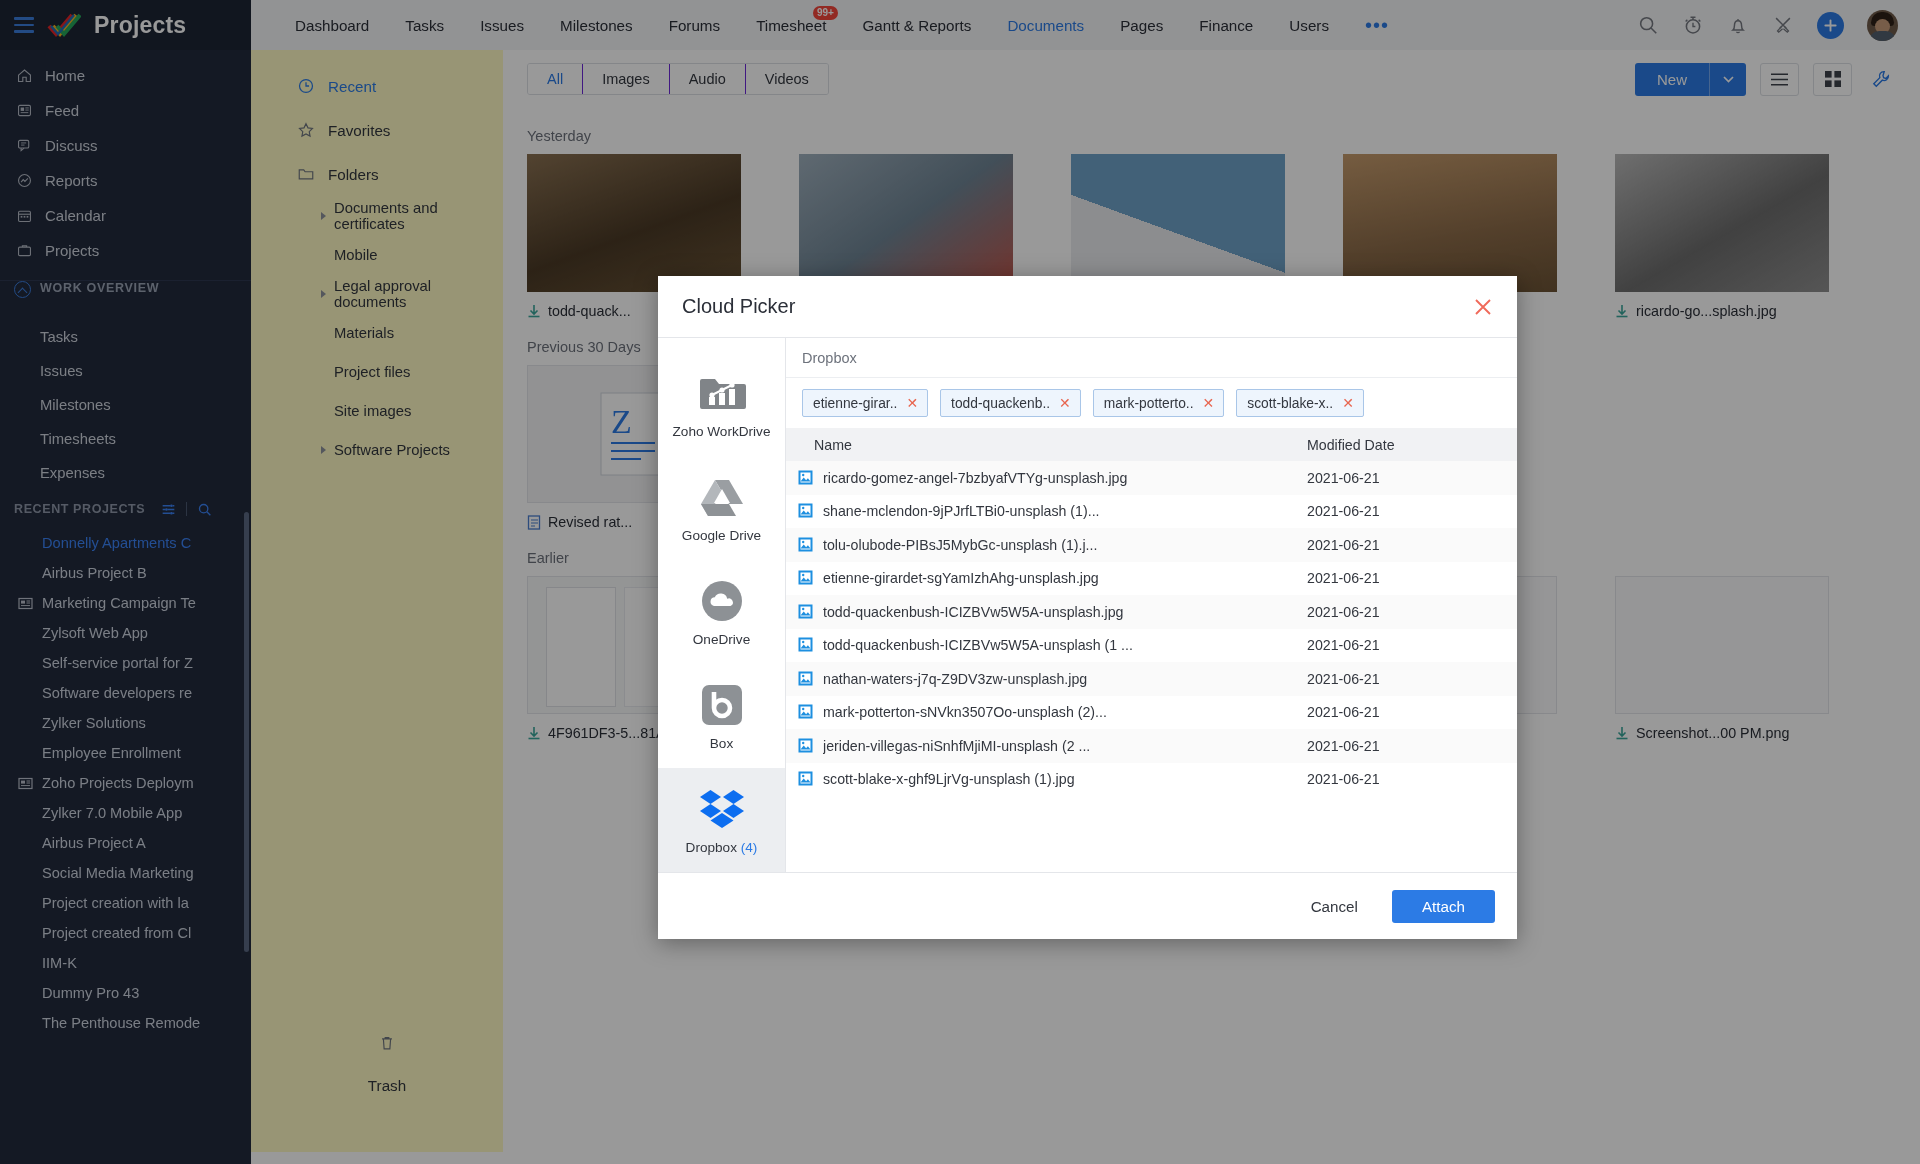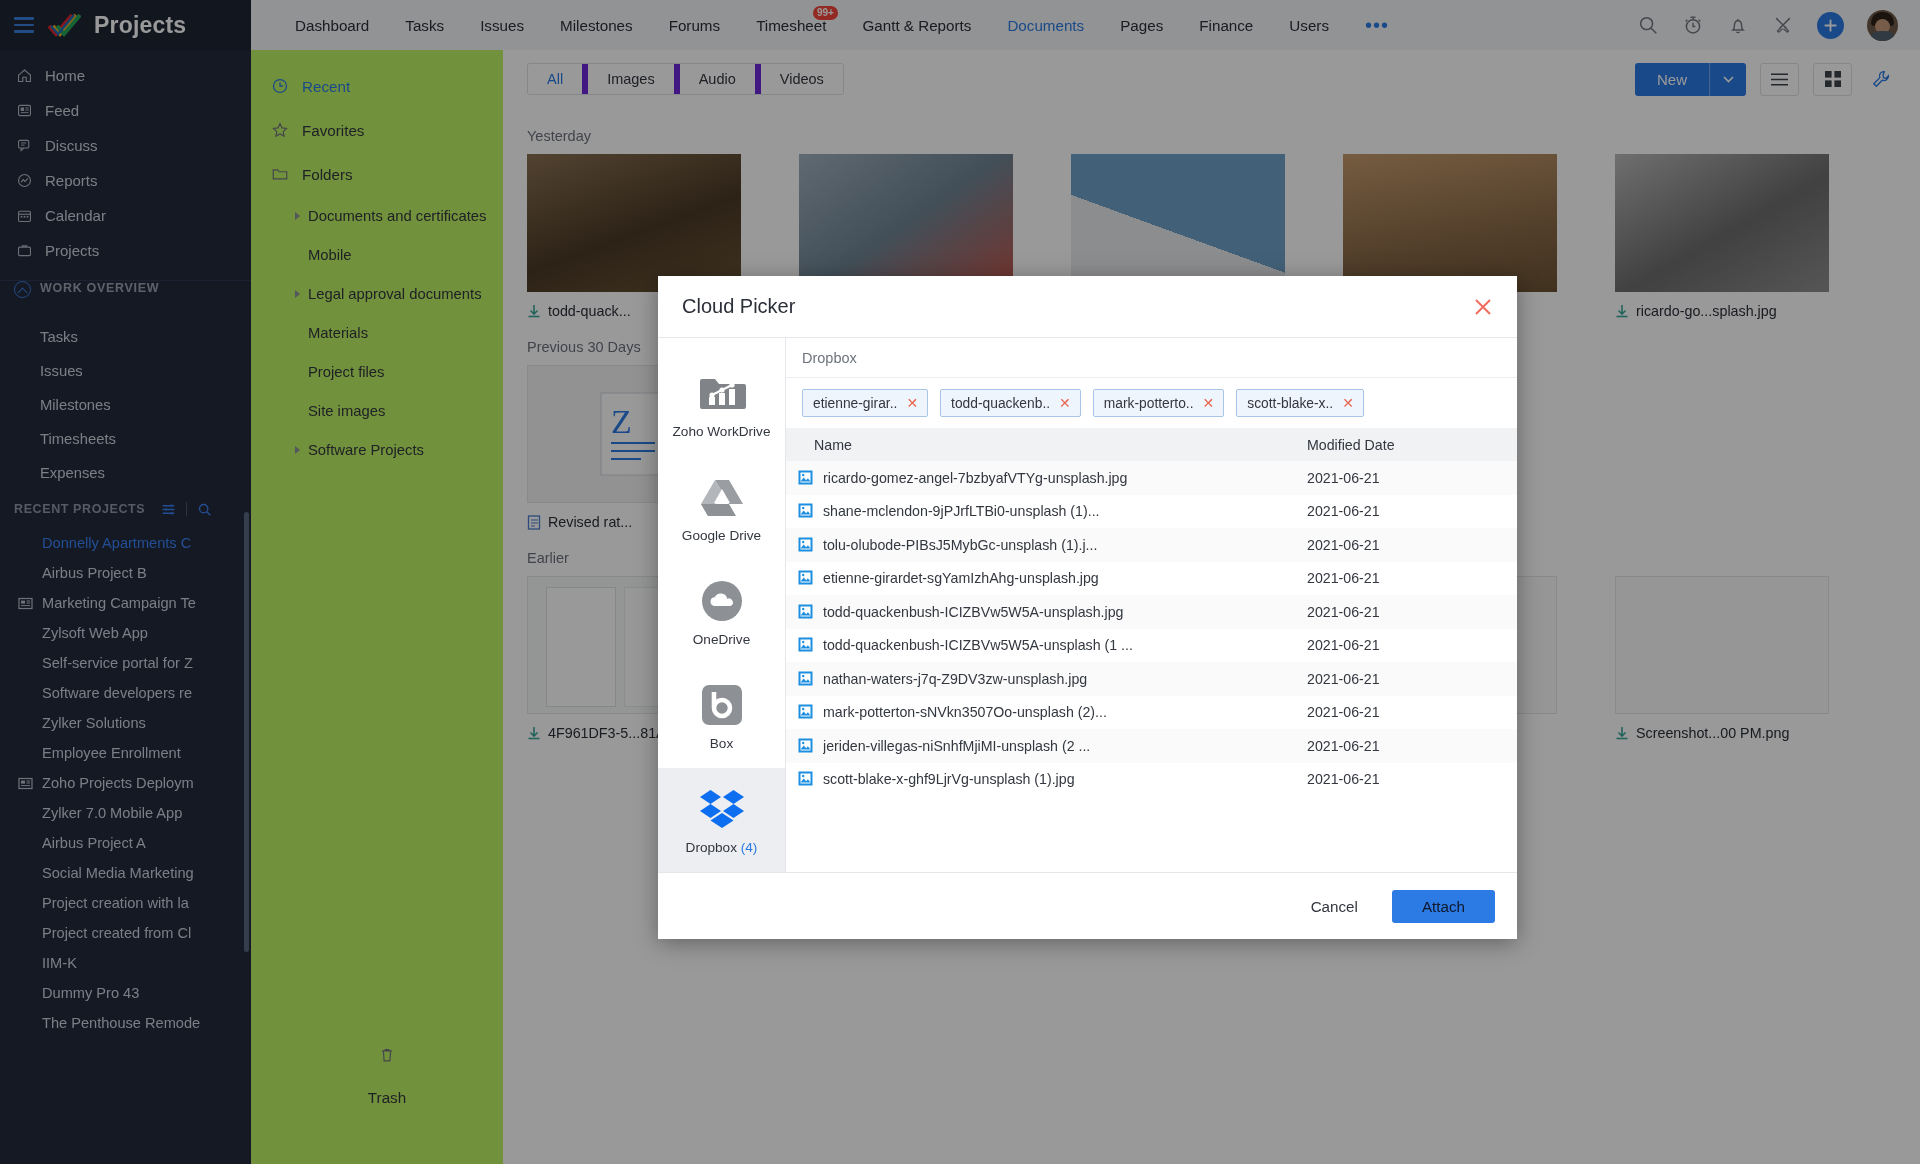--- a/index.html
+++ b/index.html
@@ -119,22 +119,22 @@
   #avatar {
     width:31px;height:31px;border-radius:50%;overflow:hidden;cursor:pointer;
     background:#6f5b4a; position:relative;
   }
   #avatar .hair{position:absolute;left:4px;top:2px;width:23px;height:14px;background:#2e2118;border-radius:12px 12px 4px 4px;}
   #avatar .face{position:absolute;left:8px;top:9px;width:15px;height:15px;background:#c79c7a;border-radius:50%;}
   #avatar .body{position:absolute;left:2px;bottom:-2px;width:27px;height:12px;background:#53606e;border-radius:10px 10px 0 0;}
 
   
   #doc-sidebar {
-    position:absolute; left:251px; top:50px; width:252px; bottom:0;
-    background:#bef264; z-index:2;
+    position:absolute; left:251px; top:50px; width:252px; bottom:12px;
+    background:#fef9c3; z-index:2;padding-left:26px;
   }
   .ds-item {
     display:flex; align-items:center; gap:13px;
     height:44px; padding-left:20px; font-size:15.2px; color:#33373f; cursor:pointer;
   }
   .ds-item.active { color:#2c7be5; }
   .ds-ico { width:18px;height:18px;flex:0 0 auto; }
   .ds-ico svg { width:18px;height:18px;display:block; }
   .ds-folder {
     display:flex; align-items:center; gap:8px;
@@ -156,21 +156,21 @@
   #doc-main {
     position:absolute; left:503px; top:50px; right:0; bottom:0;
     background:#fff; z-index:1; overflow:hidden;
   }
   #doc-toolbar {
     height:58px; display:flex; align-items:center; padding:0 24px;
   }
   #filter-tabs { display:flex; border:1px solid #dcdfe4; border-radius:3px; overflow:hidden; }
   .ftab {
     padding:0 19px; height:30px; line-height:30px; font-size:14.5px;
-    color:#33373f; cursor:pointer; border-right:6px solid #6d28d9; background:#fff;
+    color:#33373f; cursor:pointer; border-right:1px solid #6d28d9; background:#fff;
   }
   .ftab:last-child { border-right:none; }
   .ftab.active { color:#2c7be5; }
   #toolbar-right { margin-left:auto; display:flex; align-items:center; gap:14px; }
   #new-btn {
     display:flex;align-items:center; background:#2c7be5; color:#fff;
     border-radius:3px; height:33px; cursor:pointer; overflow:hidden;
   }
   #new-btn .lbl { padding:0 22px; font-size:15px; }
   #new-btn .sep { width:1px;height:33px;background:rgba(255,255,255,.35); }
@@ -266,21 +266,21 @@
   .frow .c2 { width:210px; flex:0 0 auto; }
   .fico { width:15px;height:15px;flex:0 0 auto; }
   .fico svg { width:15px;height:15px;display:block; }
   #modal-foot {
     height:67px; flex:0 0 auto; border-top:1px solid #e4e6ea;
     display:flex; align-items:center; justify-content:flex-end;
     gap:22px; padding-right:22px;
   }
   #cancel-btn { font-size:15.2px; color:#33373f; cursor:pointer; padding:6px 12px; }
   #attach-btn {
-    background:#2c7be5; color:#0f172a; font-size:15.2px; border:none;
+    background:#2c7be5; color:#ffffff; font-size:15.2px; border:none;
     border-radius:3px; padding:0 30px; height:33px; cursor:pointer;
     font-family:"Liberation Sans", sans-serif;
   }
 </style>
 </head>
 <body>
 
 <div id="left-sidebar">
 
   <div id="brand-bar">

